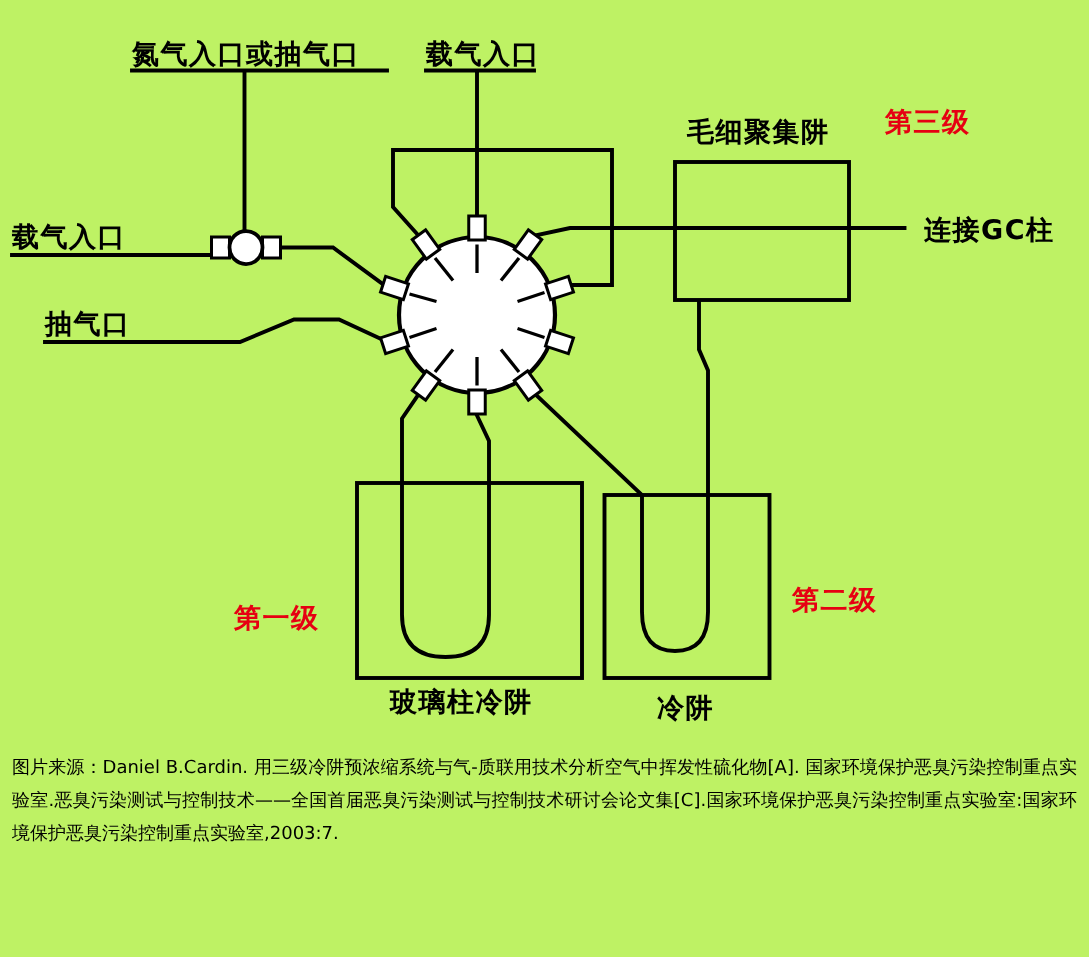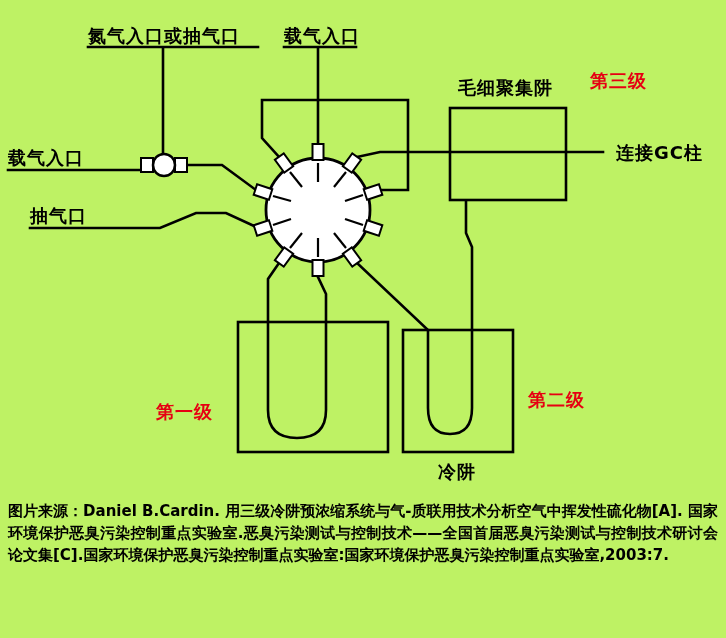--- a/index.html
+++ b/index.html
@@ -23,22 +23,22 @@
     position:absolute;
     font-weight:700;
     font-size:18px;
     letter-spacing:1px;
     color:#e60012;
     white-space:nowrap;
   }
   .caption{
     position:absolute;
     left:8px;right:8px;top:500px;
-    font-weight:700;
-    font-size:15px;
+    font-weight:400;
+    font-size:12px;
     line-height:22px;
     color:#000000;
     text-align:justify;
   }
 </style>
 </head>
 <body>
 
 <div class="page">
 
@@ -104,20 +104,21 @@
       </g>
     </g>
   </svg>
 
   <div class="lbl" style="left:88px;top:24px;">氮气入口或抽气口</div>
   <div class="lbl" style="left:284px;top:24px;">载气入口</div>
   <div class="lbl" style="left:8px;top:146px;">载气入口</div>
   <div class="lbl" style="left:30px;top:204px;">抽气口</div>
   <div class="lbl" style="left:458px;top:76px;">毛细聚集阱</div>
   <div class="lbl" style="left:616px;top:141px;">连接GC柱</div>
+  <div class="lbl" style="left:260px;top:456px;">玻璃柱冷阱</div>
   <div class="lbl" style="left:438px;top:460px;">冷阱</div>
 
   <div class="lbl-red" style="left:590px;top:69px;">第三级</div>
   <div class="lbl-red" style="left:156px;top:400px;">第一级</div>
   <div class="lbl-red" style="left:528px;top:388px;">第二级</div>
 
   <div class="caption">图片来源：Daniel B.Cardin. 用三级冷阱预浓缩系统与气-质联用技术分析空气中挥发性硫化物[A]. 国家环境保护恶臭污染控制重点实验室.恶臭污染测试与控制技术——全国首届恶臭污染测试与控制技术研讨会论文集[C].国家环境保护恶臭污染控制重点实验室:国家环境保护恶臭污染控制重点实验室,2003:7.</div>
 
 </div>
 

